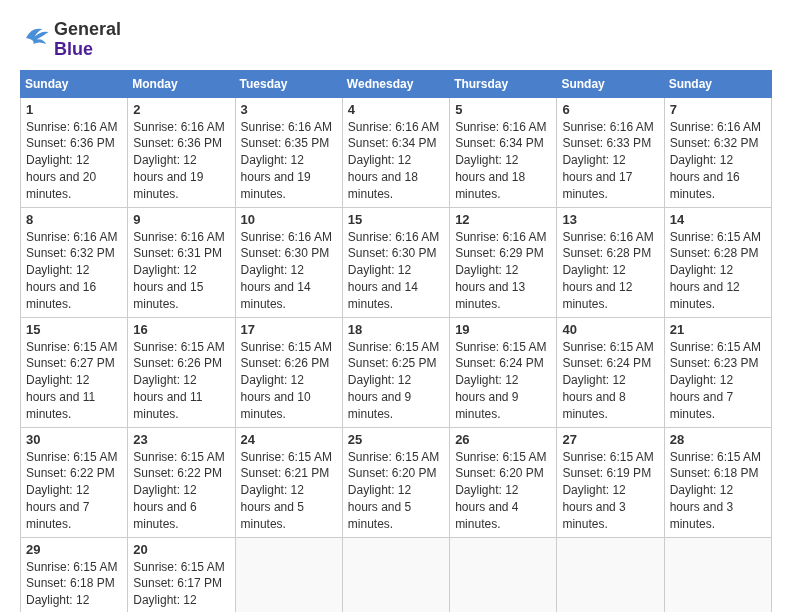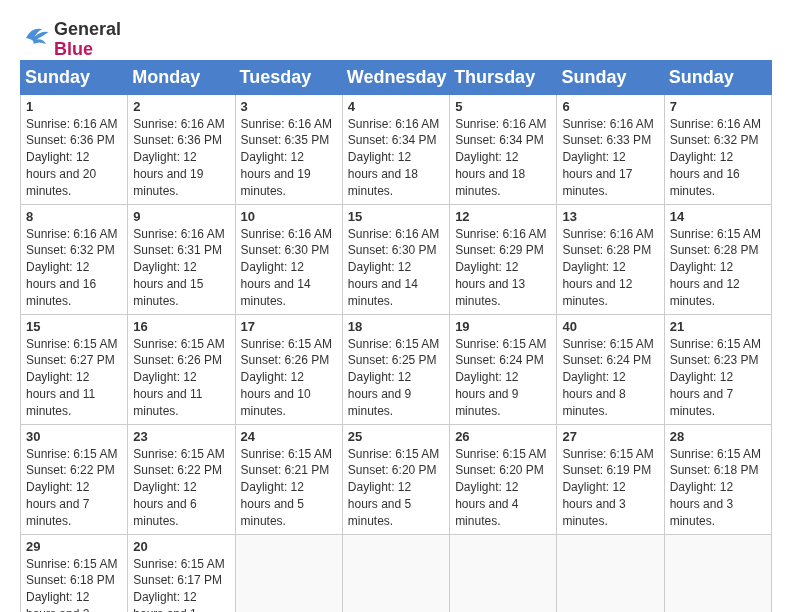--- a/index.html
+++ b/index.html
@@ -7,20 +7,21 @@
       font-family: Arial, sans-serif;
       background: #fff;
       width: 792px;
       min-height: 612px;
       padding: 20px;
     }
     .header {
       display: flex;
       justify-content: space-between;
       align-items: flex-start;
+      margin-bottom: 10px;
     }
     .logo {
       display: flex;
       align-items: center;
       gap: 4px;
     }
     .logo-text {
       font-size: 18px;
       font-weight: bold;
       color: #333;
@@ -43,21 +44,21 @@
       color: #555;
     }
     table {
       width: 100%;
       border-collapse: collapse;
       table-layout: fixed;
     }
     th {
       background-color: #4a7fcb;
       color: #fff;
-      font-size: 18px;
+      font-size: 12px;
       font-weight: bold;
       padding: 6px 4px;
       text-align: left;
       border: 1px solid #4a7fcb;
     }
     td {
       border: 1px solid #ccc;
       vertical-align: top;
       padding: 4px 5px;
       font-size: 10px;
@@ -83,21 +84,21 @@
 
 <div class="header">
   <div class="logo">
     <div>
       <svg class="logo-bird" viewBox="0 0 40 40" xmlns="http://www.w3.org/2000/svg">
         <path d="M8,20 Q15,5 30,8 Q22,12 20,18 Q28,10 38,12 Q30,18 22,22 Q30,20 35,28 Q25,24 18,28 Q20,22 8,20Z" fill="#4a90d9"></path>
       </svg>
     </div>
     <div class="logo-text">
         <div style="color:#333;font-weight:bold;">General</div>
-        <div style="color:#be185d;font-weight:bold;">Blue</div>
+        <div style="color:#4c1d95;font-weight:bold;">Blue</div>
       </div>
   </div>
   <div class="title-block">
     <div class="month-title"></div>
     <div class="location-title"></div>
   </div>
 </div>
 
 <table>
   <thead>

